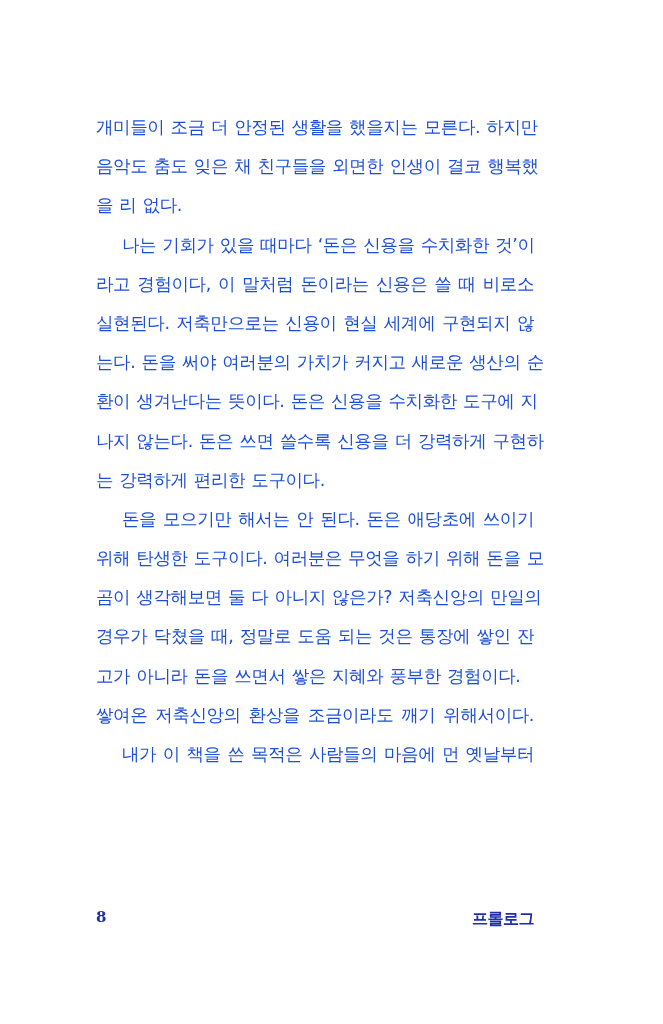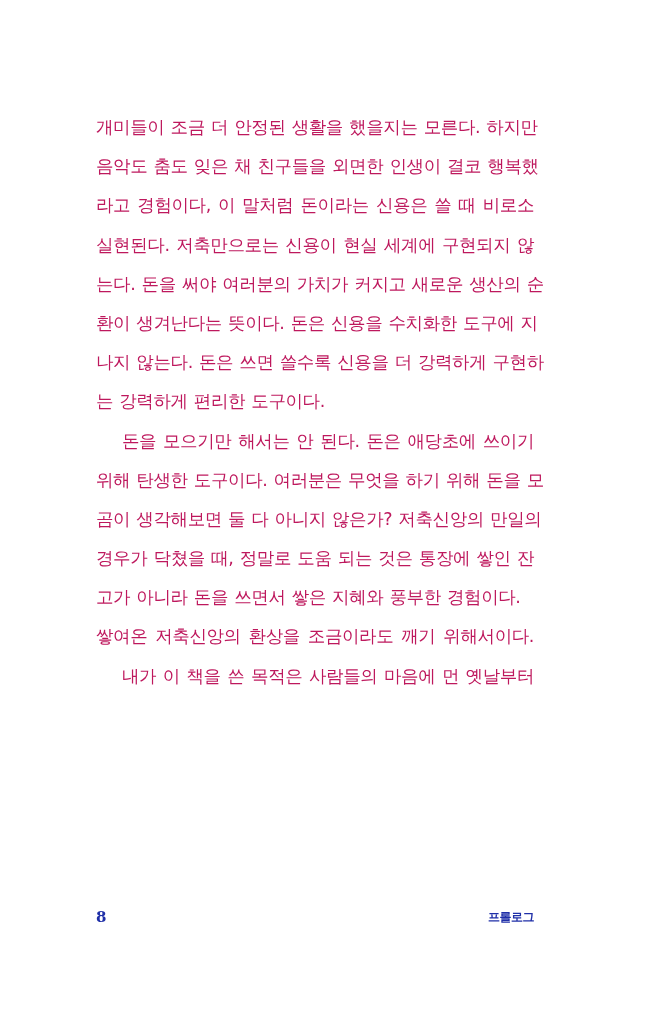--- a/index.html
+++ b/index.html
@@ -19,21 +19,21 @@
       left: 0; top: 0;
       width: 663px;
       height: 1024px;
       background: #ffffff;
     }
     .body-text {
       position: absolute;
       left: 96px;
       top: 108px;
       width: 438px;
-      color: #be185d;
+      color: #1d4ed8;
       font-size: 17.5px;
       letter-spacing: -0.4px;
       word-spacing: 1px;
     }
     .line {
       display: block;
       height: 39.2px;
       line-height: 39.2px;
       white-space: nowrap;
       text-align: justify;
@@ -58,34 +58,36 @@
       left: 0;
       top: 0;
       font-family: "DejaVu Serif", "Liberation Serif", serif;
       font-size: 15px;
       font-weight: bold;
     }
     .running-title {
       position: absolute;
       right: 0;
       top: 1px;
-      font-size: 12px;
+      font-size: 16px;
       font-weight: bold;
       letter-spacing: -0.5px;
     }
   </style>
 </head>
 <body>
 
 <div class="page">
   <div class="body-text">
 
     <span class="line">개미들이 조금 더 안정된 생활을 했을지는 모른다. 하지만</span>
     <span class="line">음악도 춤도 잊은 채 친구들을 외면한 인생이 결코 행복했</span>
+    <span class="line last">을 리 없다.</span>
 
+    <span class="line indent">나는 기회가 있을 때마다 ‘돈은 신용을 수치화한 것’이</span>
     <span class="line">라고 경험이다, 이 말처럼 돈이라는 신용은 쓸 때 비로소</span>
     <span class="line">실현된다. 저축만으로는 신용이 현실 세계에 구현되지 않</span>
     <span class="line">는다. 돈을 써야 여러분의 가치가 커지고 새로운 생산의 순</span>
     <span class="line">환이 생겨난다는 뜻이다. 돈은 신용을 수치화한 도구에 지</span>
     <span class="line">나지 않는다. 돈은 쓰면 쓸수록 신용을 더 강력하게 구현하</span>
     <span class="line last">는 강력하게 편리한 도구이다.</span>
 
     <span class="line indent">돈을 모으기만 해서는 안 된다. 돈은 애당초에 쓰이기</span>
     <span class="line">위해 탄생한 도구이다. 여러분은 무엇을 하기 위해 돈을 모</span>
     <span class="line">곰이 생각해보면 둘 다 아니지 않은가? 저축신앙의 만일의</span>

